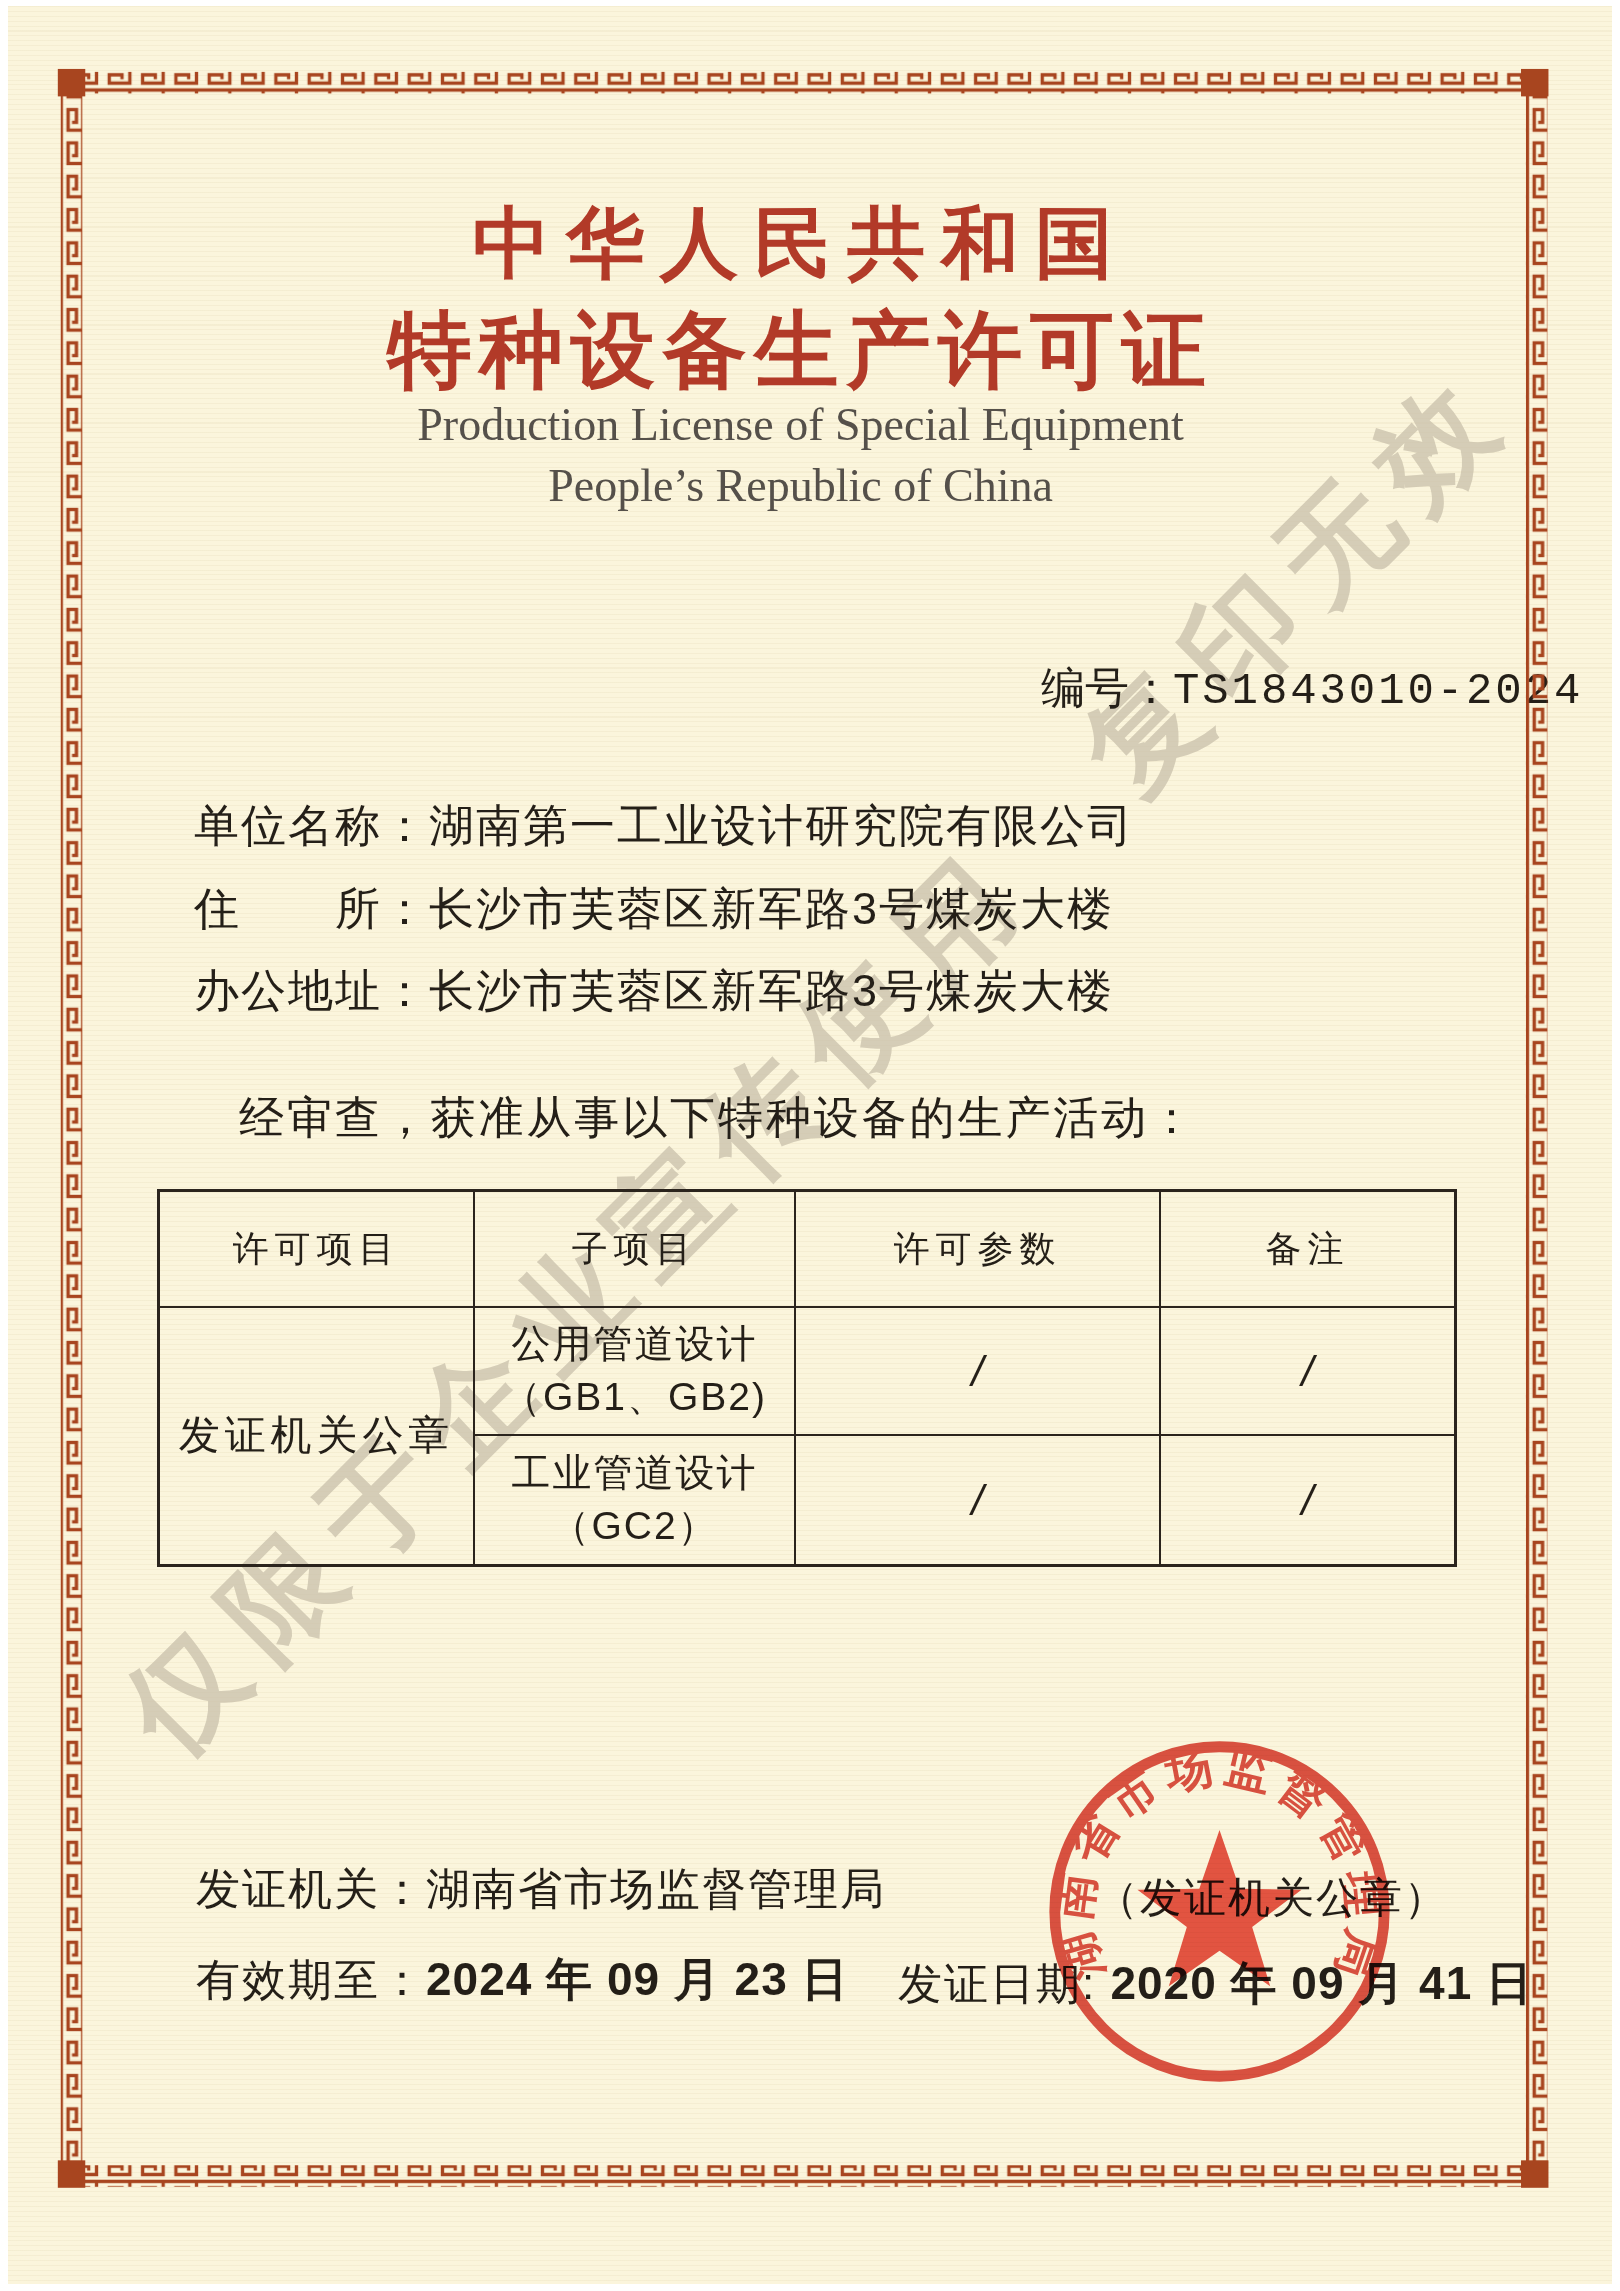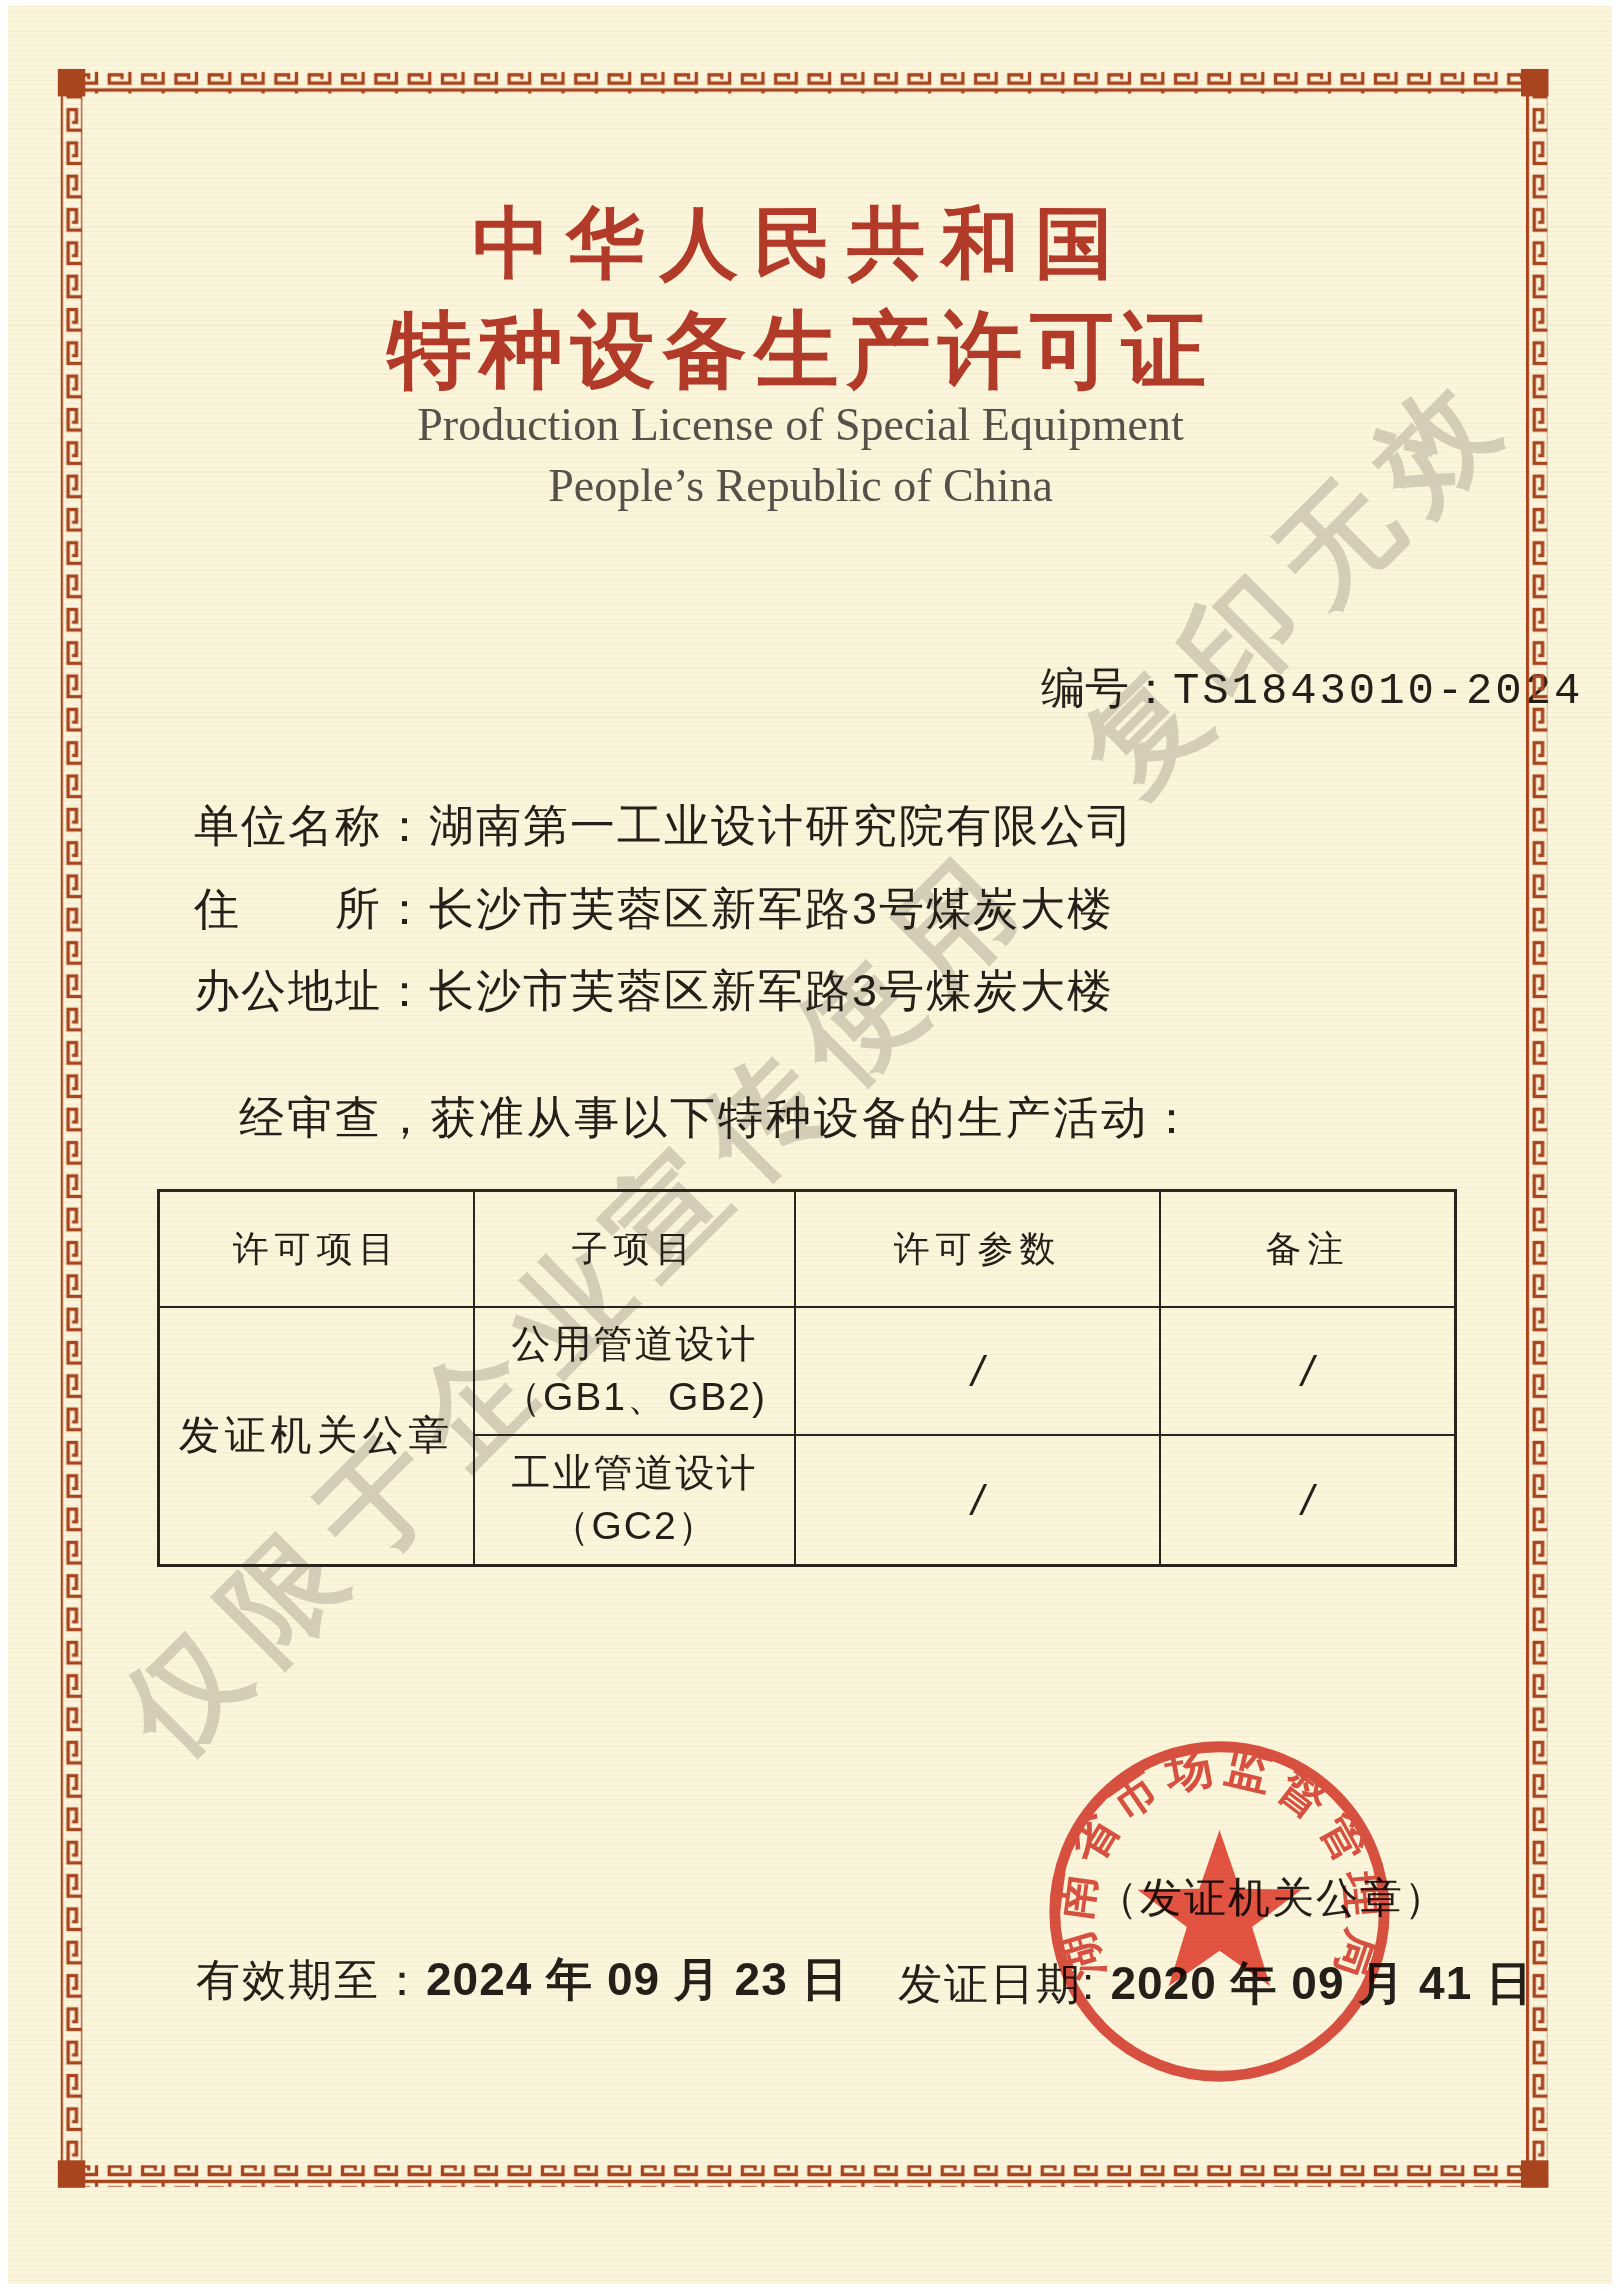--- a/index.html
+++ b/index.html
@@ -86,20 +86,23 @@
     <div class="cell slash">/</div>
     <div class="cell slash last-col">/</div>
 
     <div class="cell sub last-row">
       <span><span>工业管道设计</span><br><span>（GC2）</span></span>
     </div>
     <div class="cell slash last-row">/</div>
     <div class="cell slash last-col last-row">/</div>
   </div>
 
+  <div class="txt foot f-auth">
+    <span>发证机关：</span><span>湖南省市场监督管理局</span>
+  </div>
   <div class="txt foot f-valid">
     <span>有效期至：</span><span class="date-num">2024 年 09 月 23 日</span>
   </div>
   <div class="txt foot f-sealnote">（发证机关公章）</div>
   <div class="txt foot f-issue">
     <span>发证日期: </span><span class="date-num">2020 年 09 月 41 日</span>
   </div>
 
   <svg class="seal" viewBox="0 0 360 360">
     <circle cx="180" cy="180" r="168" fill="none" stroke="#d6382c" stroke-width="11"></circle>

